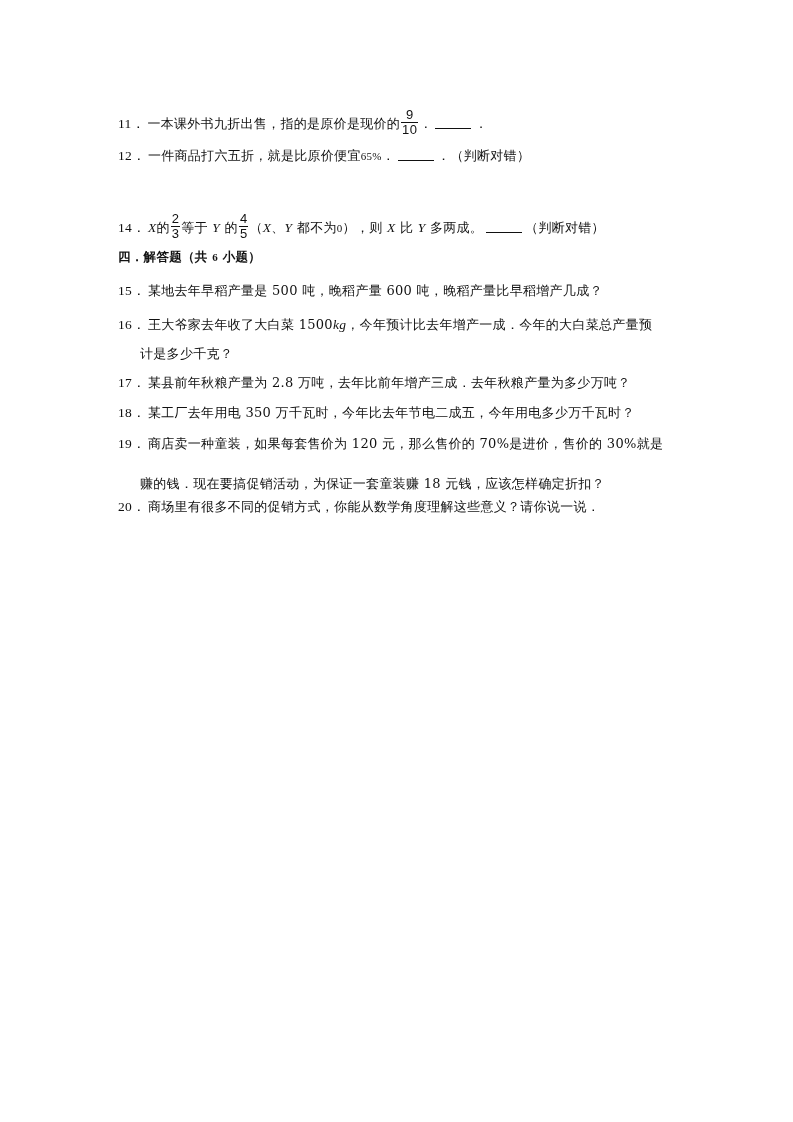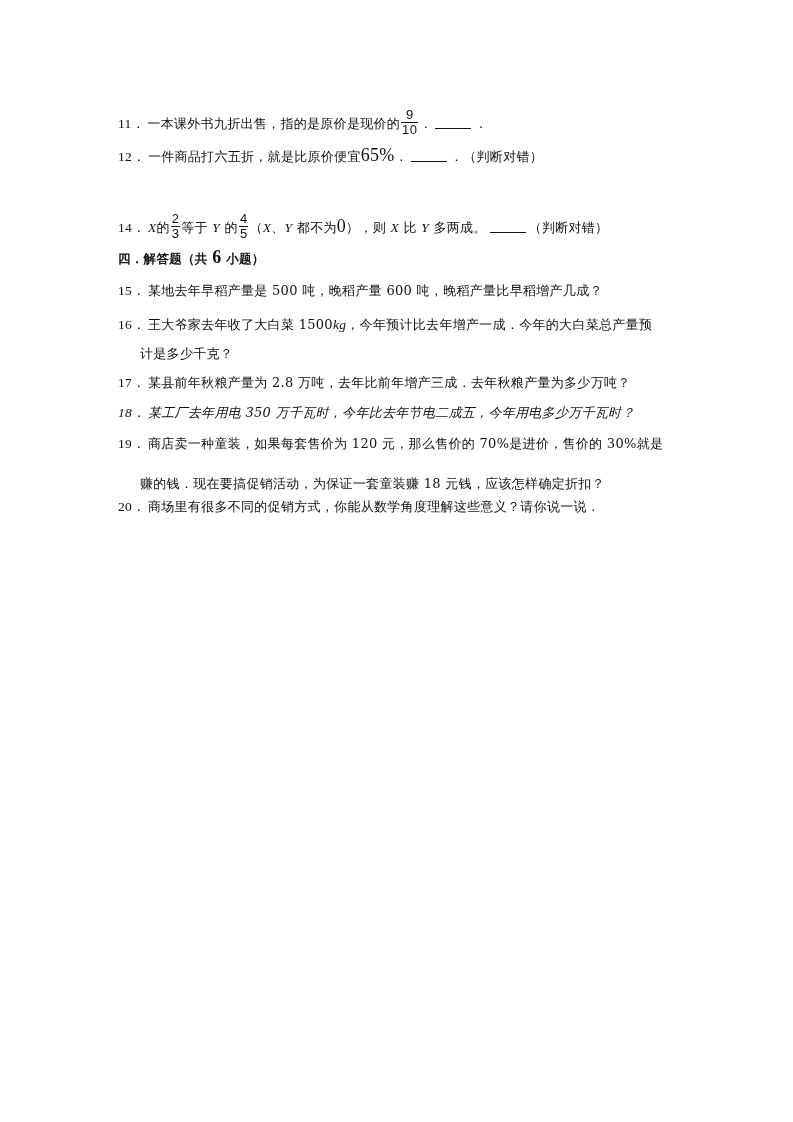--- a/index.html
+++ b/index.html
@@ -33,21 +33,21 @@
       left: 140px;
     }
     .num {
       display: inline-block;
       margin-right: 2px;
       font-family: "Liberation Serif", serif;
       font-size: 13.5px;
     }
     .latin {
       font-family: "Liberation Serif", serif;
-      font-size: 18px;
+      font-size: 11px;
     }
     .ital {
       font-family: "Liberation Serif", serif;
       font-style: italic;
       font-size: 13.5px;
     }
     .blank {
       display: inline-block;
       width: 36px;
       border-bottom: 1.2px solid #111;
@@ -112,21 +112,21 @@
     <span class="num">16．</span><span>王大爷家去年收了大白菜 1500</span><span class="ital">kg</span><span>，今年预计比去年增产一成．今年的大白菜总产量预</span>
   </div>
   <div class="line indent" style="top:346px;">
     <span>计是多少千克？</span>
   </div>
 
   <div class="line" style="top:375px;">
     <span class="num">17．</span><span>某县前年秋粮产量为 2.8 万吨，去年比前年增产三成．去年秋粮产量为多少万吨？</span>
   </div>
 
-  <div class="line" style="top:405px;font-style:italic;">
+  <div class="line" style="top:405px;">
     <span class="num">18．</span><span>某工厂去年用电 350 万千瓦时，今年比去年节电二成五，今年用电多少万千瓦时？</span>
   </div>
 
   <div class="line" style="top:436px;">
     <span class="num">19．</span><span>商店卖一种童装，如果每套售价为 120 元，那么售价的 70%是进价，售价的 30%就是</span>
   </div>
   <div class="line indent" style="top:476px;">
     <span>赚的钱．现在要搞促销活动，为保证一套童装赚 18 元钱，应该怎样确定折扣？</span>
   </div>
 

